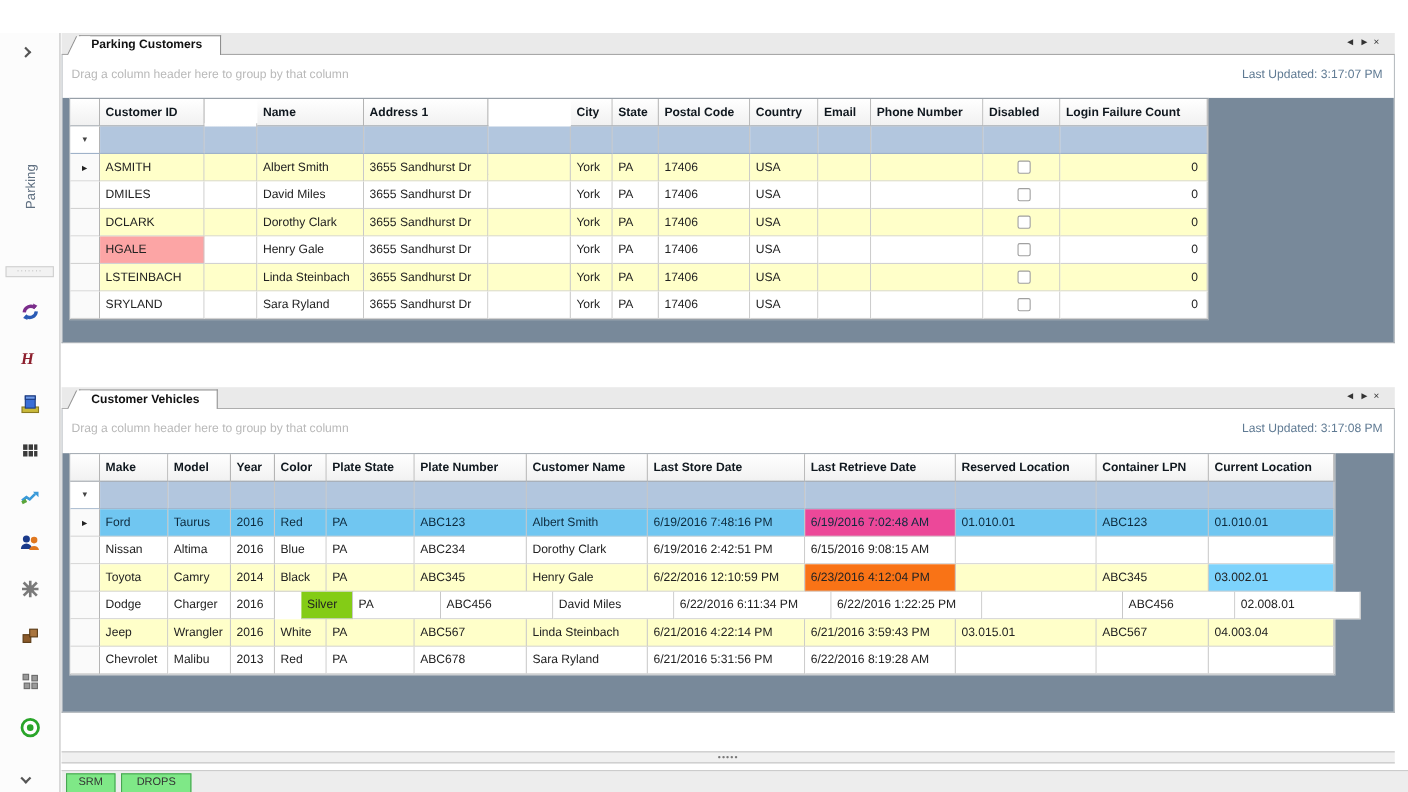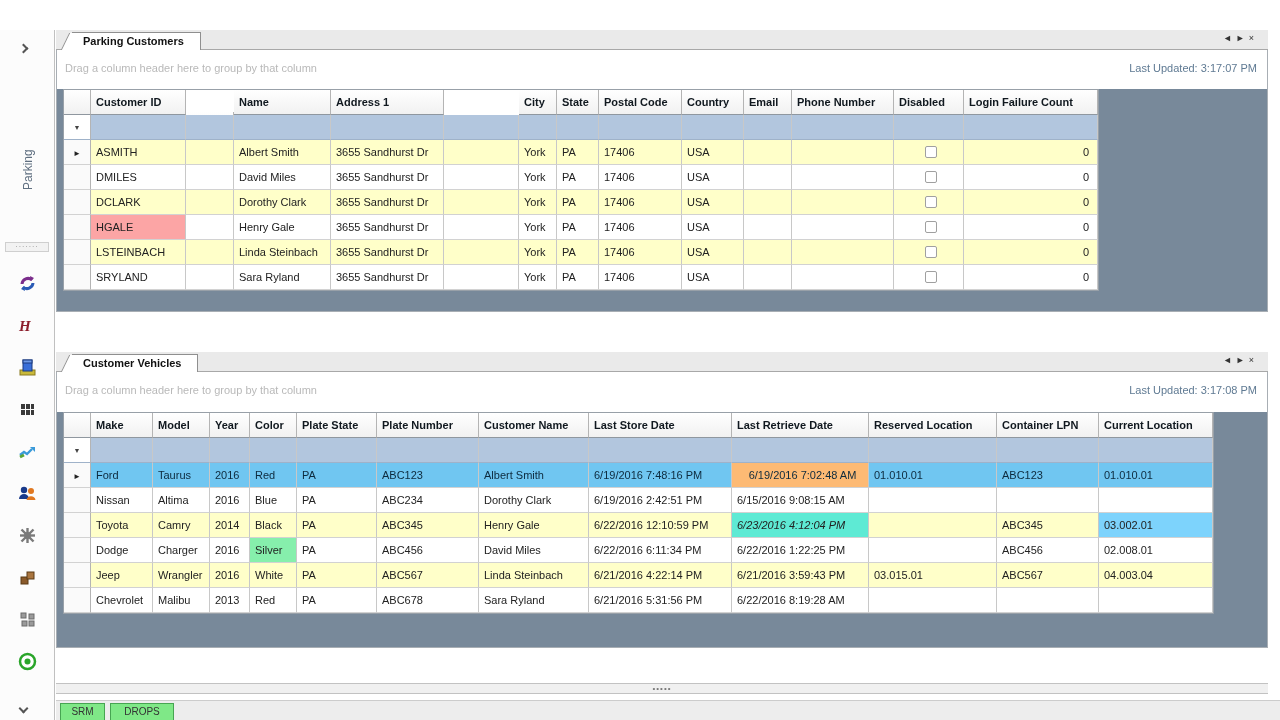--- a/index.html
+++ b/index.html
@@ -364,21 +364,21 @@
           <div class="grow">
             <div class="gcell ind" style="width: 27px; min-width: 27px;"><span class="rowarrow">►</span></div>
             <div class="gcell" style="width: 62px; min-width: 62px; background: rgb(112, 198, 241); color: rgb(13, 42, 61);">Ford</div>
             <div class="gcell" style="width: 57px; min-width: 57px; background: rgb(112, 198, 241); color: rgb(13, 42, 61);">Taurus</div>
             <div class="gcell" style="width: 40px; min-width: 40px; background: rgb(112, 198, 241); color: rgb(13, 42, 61);">2016</div>
             <div class="gcell" style="width: 47px; min-width: 47px; background: rgb(112, 198, 241); color: rgb(13, 42, 61);">Red</div>
             <div class="gcell" style="width: 80px; min-width: 80px; background: rgb(112, 198, 241); color: rgb(13, 42, 61);">PA</div>
             <div class="gcell" style="width: 102px; min-width: 102px; background: rgb(112, 198, 241); color: rgb(13, 42, 61);">ABC123</div>
             <div class="gcell" style="width: 110px; min-width: 110px; background: rgb(112, 198, 241); color: rgb(13, 42, 61);">Albert Smith</div>
             <div class="gcell" style="width: 143px; min-width: 143px; background: rgb(112, 198, 241); color: rgb(13, 42, 61);">6/19/2016 7:48:16 PM</div>
-            <div class="gcell" style="width: 137px; min-width: 137px; background: #fdba74; color: rgb(13, 42, 61); text-align: center;">6/19/2016 7:02:48 AM</div>
+            <div class="gcell" style="width: 137px; min-width: 137px; background: #ec4899; color: rgb(13, 42, 61);">6/19/2016 7:02:48 AM</div>
             <div class="gcell" style="width: 128px; min-width: 128px; background: rgb(112, 198, 241); color: rgb(13, 42, 61);">01.010.01</div>
             <div class="gcell" style="width: 102px; min-width: 102px; background: rgb(112, 198, 241); color: rgb(13, 42, 61);">ABC123</div>
             <div class="gcell" style="width: 114px; min-width: 114px; background: rgb(112, 198, 241); color: rgb(13, 42, 61);">01.010.01</div>
           </div>
           <div class="grow">
             <div class="gcell ind" style="width: 27px; min-width: 27px;"></div>
             <div class="gcell" style="width: 62px; min-width: 62px; background: rgb(255, 255, 255);">Nissan</div>
             <div class="gcell" style="width: 57px; min-width: 57px; background: rgb(255, 255, 255);">Altima</div>
             <div class="gcell" style="width: 40px; min-width: 40px; background: rgb(255, 255, 255);">2016</div>
             <div class="gcell" style="width: 47px; min-width: 47px; background: rgb(255, 255, 255);">Blue</div>
@@ -394,31 +394,31 @@
           <div class="grow">
             <div class="gcell ind" style="width: 27px; min-width: 27px;"></div>
             <div class="gcell" style="width: 62px; min-width: 62px; background: rgb(255, 255, 201);">Toyota</div>
             <div class="gcell" style="width: 57px; min-width: 57px; background: rgb(255, 255, 201);">Camry</div>
             <div class="gcell" style="width: 40px; min-width: 40px; background: rgb(255, 255, 201);">2014</div>
             <div class="gcell" style="width: 47px; min-width: 47px; background: rgb(255, 255, 201);">Black</div>
             <div class="gcell" style="width: 80px; min-width: 80px; background: rgb(255, 255, 201);">PA</div>
             <div class="gcell" style="width: 102px; min-width: 102px; background: rgb(255, 255, 201);">ABC345</div>
             <div class="gcell" style="width: 110px; min-width: 110px; background: rgb(255, 255, 201);">Henry Gale</div>
             <div class="gcell" style="width: 143px; min-width: 143px; background: rgb(255, 255, 201);">6/22/2016 12:10:59 PM</div>
-            <div class="gcell" style="width: 137px; min-width: 137px; background: #5eead4; font-style: italic;">6/23/2016 4:12:04 PM</div>
+            <div class="gcell" style="width: 137px; min-width: 137px; background: #f97316;">6/23/2016 4:12:04 PM</div>
             <div class="gcell" style="width: 128px; min-width: 128px; background: rgb(255, 255, 201);"></div>
             <div class="gcell" style="width: 102px; min-width: 102px; background: rgb(255, 255, 201);">ABC345</div>
             <div class="gcell" style="width: 114px; min-width: 114px; background: #7dd3fc;">03.002.01</div>
           </div>
           <div class="grow">
             <div class="gcell ind" style="width: 27px; min-width: 27px;"></div>
             <div class="gcell" style="width: 62px; min-width: 62px; background: rgb(255, 255, 255);">Dodge</div>
             <div class="gcell" style="width: 57px; min-width: 57px; background: rgb(255, 255, 255);">Charger</div>
             <div class="gcell" style="width: 40px; min-width: 40px; background: rgb(255, 255, 255);">2016</div>
-            <div class="gcell" style="width: 47px; min-width: 47px; background: #86efac;">Silver</div>
+            <div class="gcell" style="width: 47px; min-width: 47px; background: #84cc16; margin-left: 24px;">Silver</div>
             <div class="gcell" style="width: 80px; min-width: 80px; background: rgb(255, 255, 255);">PA</div>
             <div class="gcell" style="width: 102px; min-width: 102px; background: rgb(255, 255, 255);">ABC456</div>
             <div class="gcell" style="width: 110px; min-width: 110px; background: rgb(255, 255, 255);">David Miles</div>
             <div class="gcell" style="width: 143px; min-width: 143px; background: rgb(255, 255, 255);">6/22/2016 6:11:34 PM</div>
             <div class="gcell" style="width: 137px; min-width: 137px; background: rgb(255, 255, 255);">6/22/2016 1:22:25 PM</div>
             <div class="gcell" style="width: 128px; min-width: 128px; background: rgb(255, 255, 255);"></div>
             <div class="gcell" style="width: 102px; min-width: 102px; background: rgb(255, 255, 255);">ABC456</div>
             <div class="gcell" style="width: 114px; min-width: 114px; background: rgb(255, 255, 255);">02.008.01</div>
           </div>
           <div class="grow">

